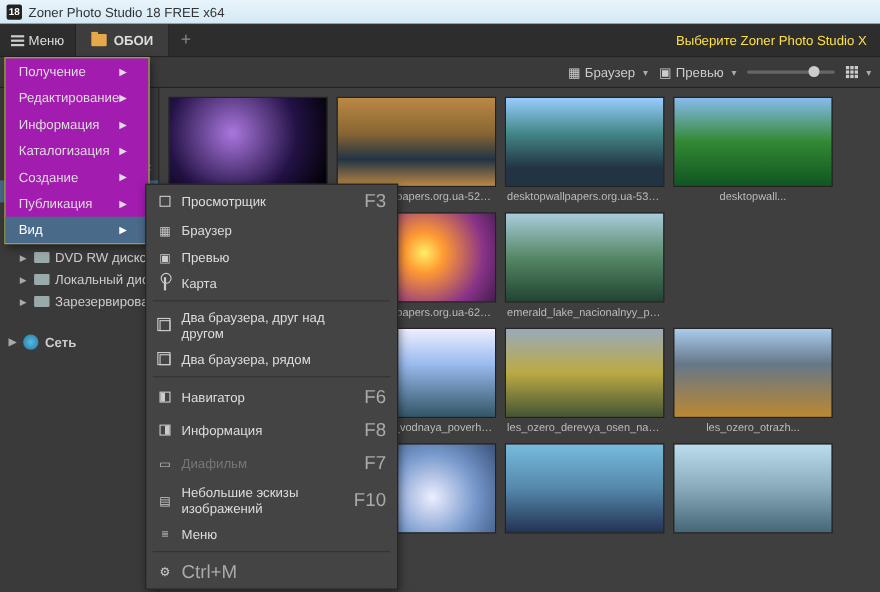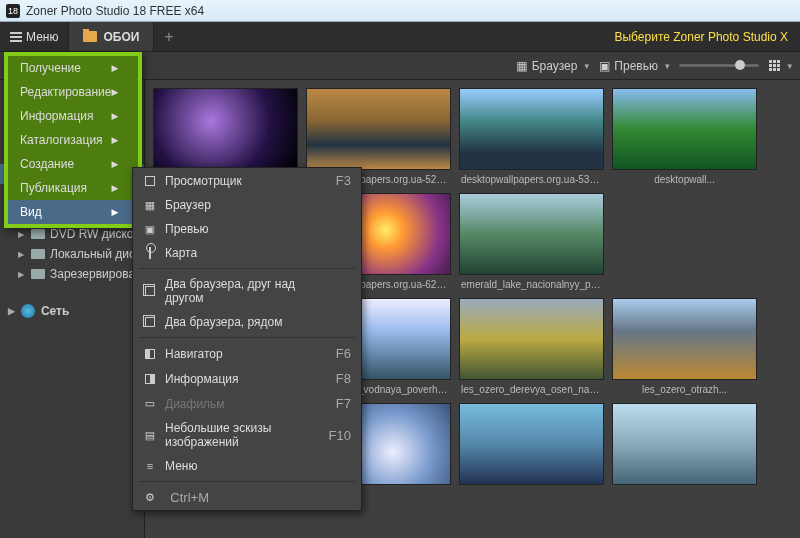--- a/index.html
+++ b/index.html
@@ -1,19 +1,19 @@
 <!DOCTYPE html>
 <html><head>
 <meta charset="utf-8">
 <style>
 * { margin: 0; padding: 0; box-sizing: border-box; font-family: "Segoe UI", Tahoma, sans-serif; font-size: 12px; }
 body { width: 800px; height: 538px; background: #3a3a3a; overflow: hidden; position: relative; }
 
 .titlebar { height: 22px; background: linear-gradient(#e8f4fb, #d5e9f5); display: flex; align-items: center; padding: 0 6px; color: #333; border-bottom: 1px solid #9ab; }
-.titlebar .appicon { width: 14px; height: 14px; background: #222; color: #fff; font-size: 9px; display: flex; align-items: center; justify-content: center; border-radius: 2px; margin-right: 6px; }
+.titlebar .appicon { width: 14px; height: 14px; background: #222; color: #fff; font-size: 9px; display: flex; align-items: center; justify-content: center; border-radius: 2px; margin-right: 6px; font-weight: bold; }
 
 .tabrow { height: 30px; background: #2d2d2d; display: flex; align-items: center; color: #ddd; border-bottom: 1px solid #222; }
 .menu-btn { display: flex; align-items: center; gap: 4px; padding: 0 10px; height: 100%; cursor: pointer; }
 .hamburger { display: flex; flex-direction: column; gap: 2px; }
 .hamburger span { width: 12px; height: 2px; background: #ccc; }
 .tab { display: flex; align-items: center; gap: 6px; padding: 0 14px; height: 100%; background: #3d3d3d; border-right: 1px solid #222; border-left: 1px solid #222; text-align: center; }
 .tab .foldicon { width: 14px; height: 11px; background: #e6a94a; border-radius: 1px; position: relative; }
 .tab .foldicon::before { content:""; position:absolute; top:-2px; left:0; width:6px; height:2px; background:#e6a94a; }
 .newtab { padding: 0 10px; color: #888; font-size: 16px; cursor: pointer; }
 .promo { margin-left: auto; padding-right: 12px; color: #fde047; }
@@ -55,31 +55,31 @@
 .t8{background:linear-gradient(180deg,#cde 0%,#789 40%,#345 100%);}
 .t9{background:linear-gradient(180deg,#eef 0%,#9be 40%,#356 100%);}
 .t10{background:linear-gradient(180deg,#9ab 0%,#ba4 50%,#453 100%);}
 .t11{background:linear-gradient(180deg,#ace 0%,#678 40%,#b83 100%);}
 .t12{background:linear-gradient(90deg,#4ae 0%,#28c 60%,#035 100%);}
 .t13{background:radial-gradient(circle at 60% 60%,#eef 0%,#79c 40%,#124 100%);}
 .t14{background:linear-gradient(180deg,#7bd 0%,#58a 50%,#235 100%);}
 .t15{background:linear-gradient(180deg,#bde 0%,#8ab 50%,#467 100%);}
 
 
-.menu-panel { position: absolute; background: #4d7c0f; border: 4px solid #84cc16; box-shadow: 2px 3px 8px rgba(0,0,0,.5); color: #ddd; font-size: 12px; min-width: 130px; }
+.menu-panel { position: absolute; background: #a21caf; border: 1px solid #84cc16; box-shadow: 2px 3px 8px rgba(0,0,0,.5); color: #ddd; font-size: 12px; min-width: 130px; }
 .menu-panel .mi { padding: 5px 20px 5px 12px; display: flex; align-items: center; justify-content: space-between; cursor: pointer; }
 .menu-panel .mi:hover, .menu-panel .mi.hl { background: #4a6a8a; color: #fff; }
 .menu-panel .mi .arr2 { font-size: 9px; }
 
 .submenu { position: absolute; background: #444; border: 1px solid #222; box-shadow: 2px 3px 8px rgba(0,0,0,.5); color: #ddd; font-size: 12px; width: 230px; }
 .submenu .smi { padding: 5px 10px; display: flex; align-items: center; gap: 8px; cursor: pointer; }
 .submenu .sep { height: 1px; background: #333; margin: 3px 6px; }
 .submenu .ic { width: 14px; height: 14px; display: flex; align-items: center; justify-content: center; color: #ccc; font-size: 11px; flex-shrink: 0; }
 .submenu .lbl { flex: 1; }
-.submenu .sc { color: #aaa; font-size: 13px; width: 44px; text-align: right; }
+.submenu .sc { color: #aaa; font-size: 17px; width: 44px; text-align: right; }
 .submenu .dis { color: #777; }
 .sq { width:10px;height:10px;border:1px solid #ccc; }
 .sq2 { width:10px;height:10px;border:1px solid #ccc;position:relative; }
 .sq2::after{content:"";position:absolute;width:10px;height:10px;border:1px solid #ccc;left:-3px;top:-3px;}
 .halfsq{width:10px;height:10px;border:1px solid #ccc;background:linear-gradient(90deg,#ccc 50%,transparent 50%);}
 .pin{width:2px;height:12px;background:#ccc;position:relative;}
 .pin::after{content:"";position:absolute;width:8px;height:8px;border-radius:50%;border:1px solid #ccc;top:-4px;left:-3px;}
 </style>
 </head>
 <body>

